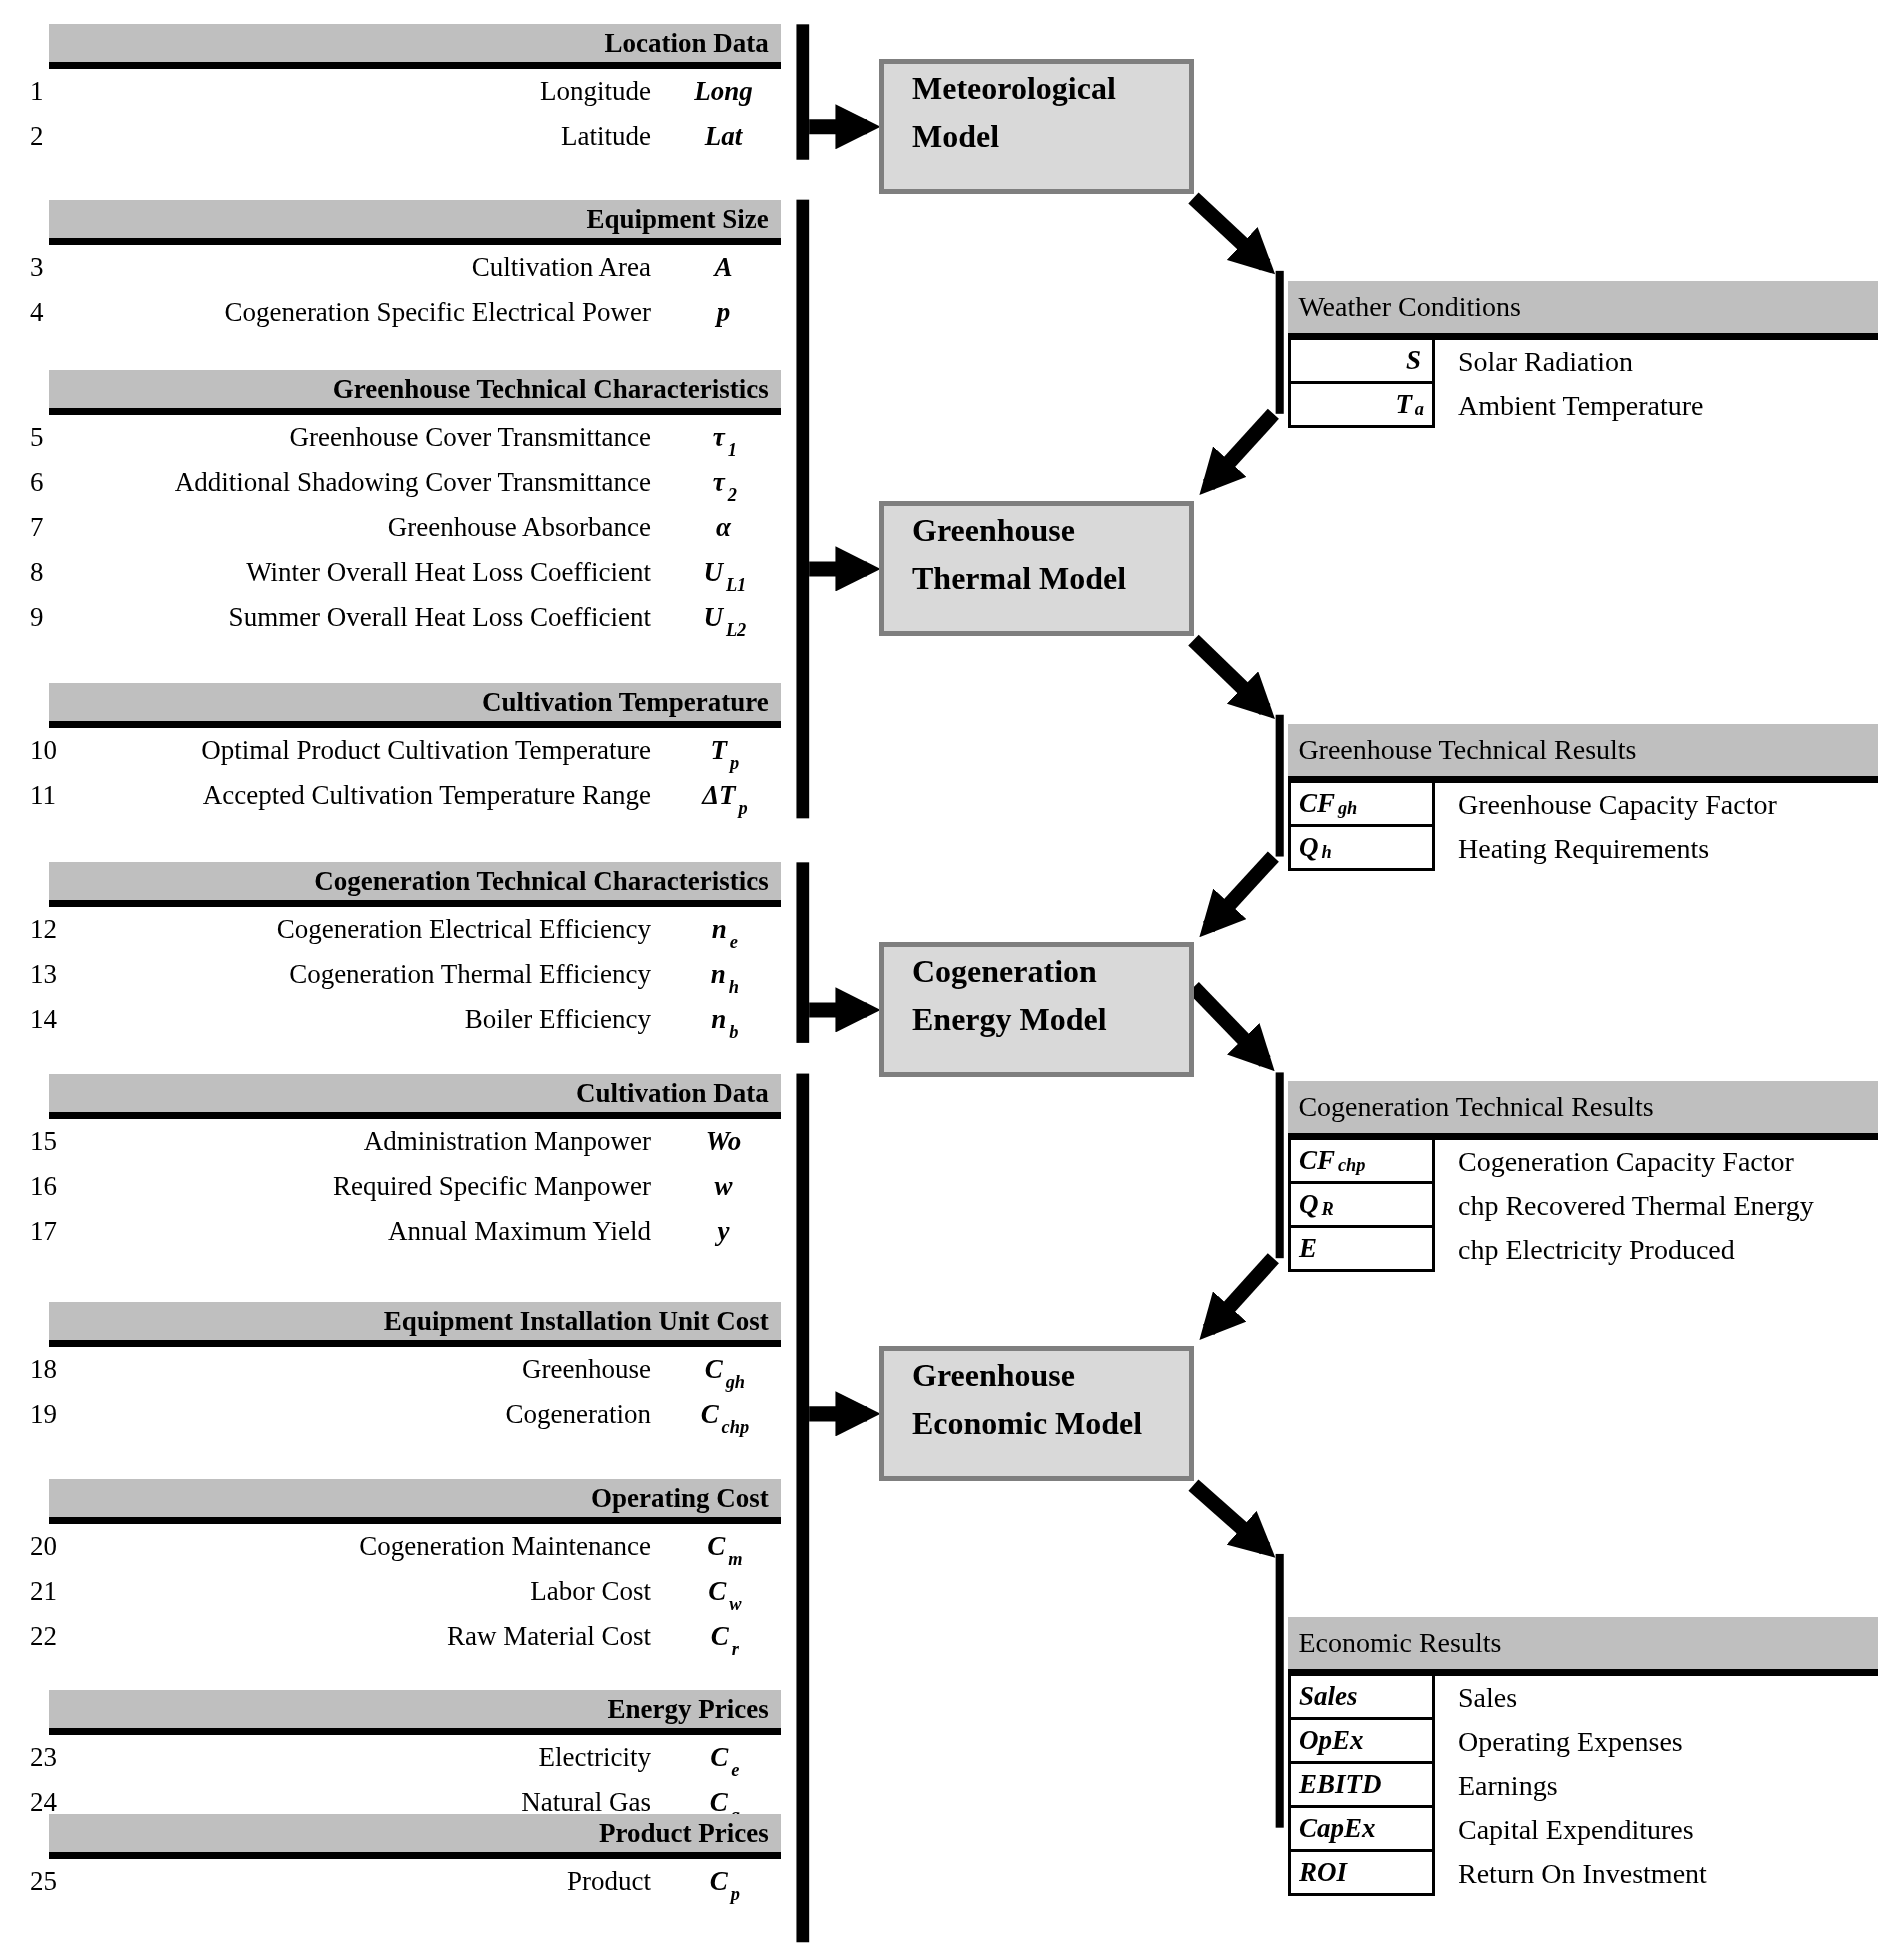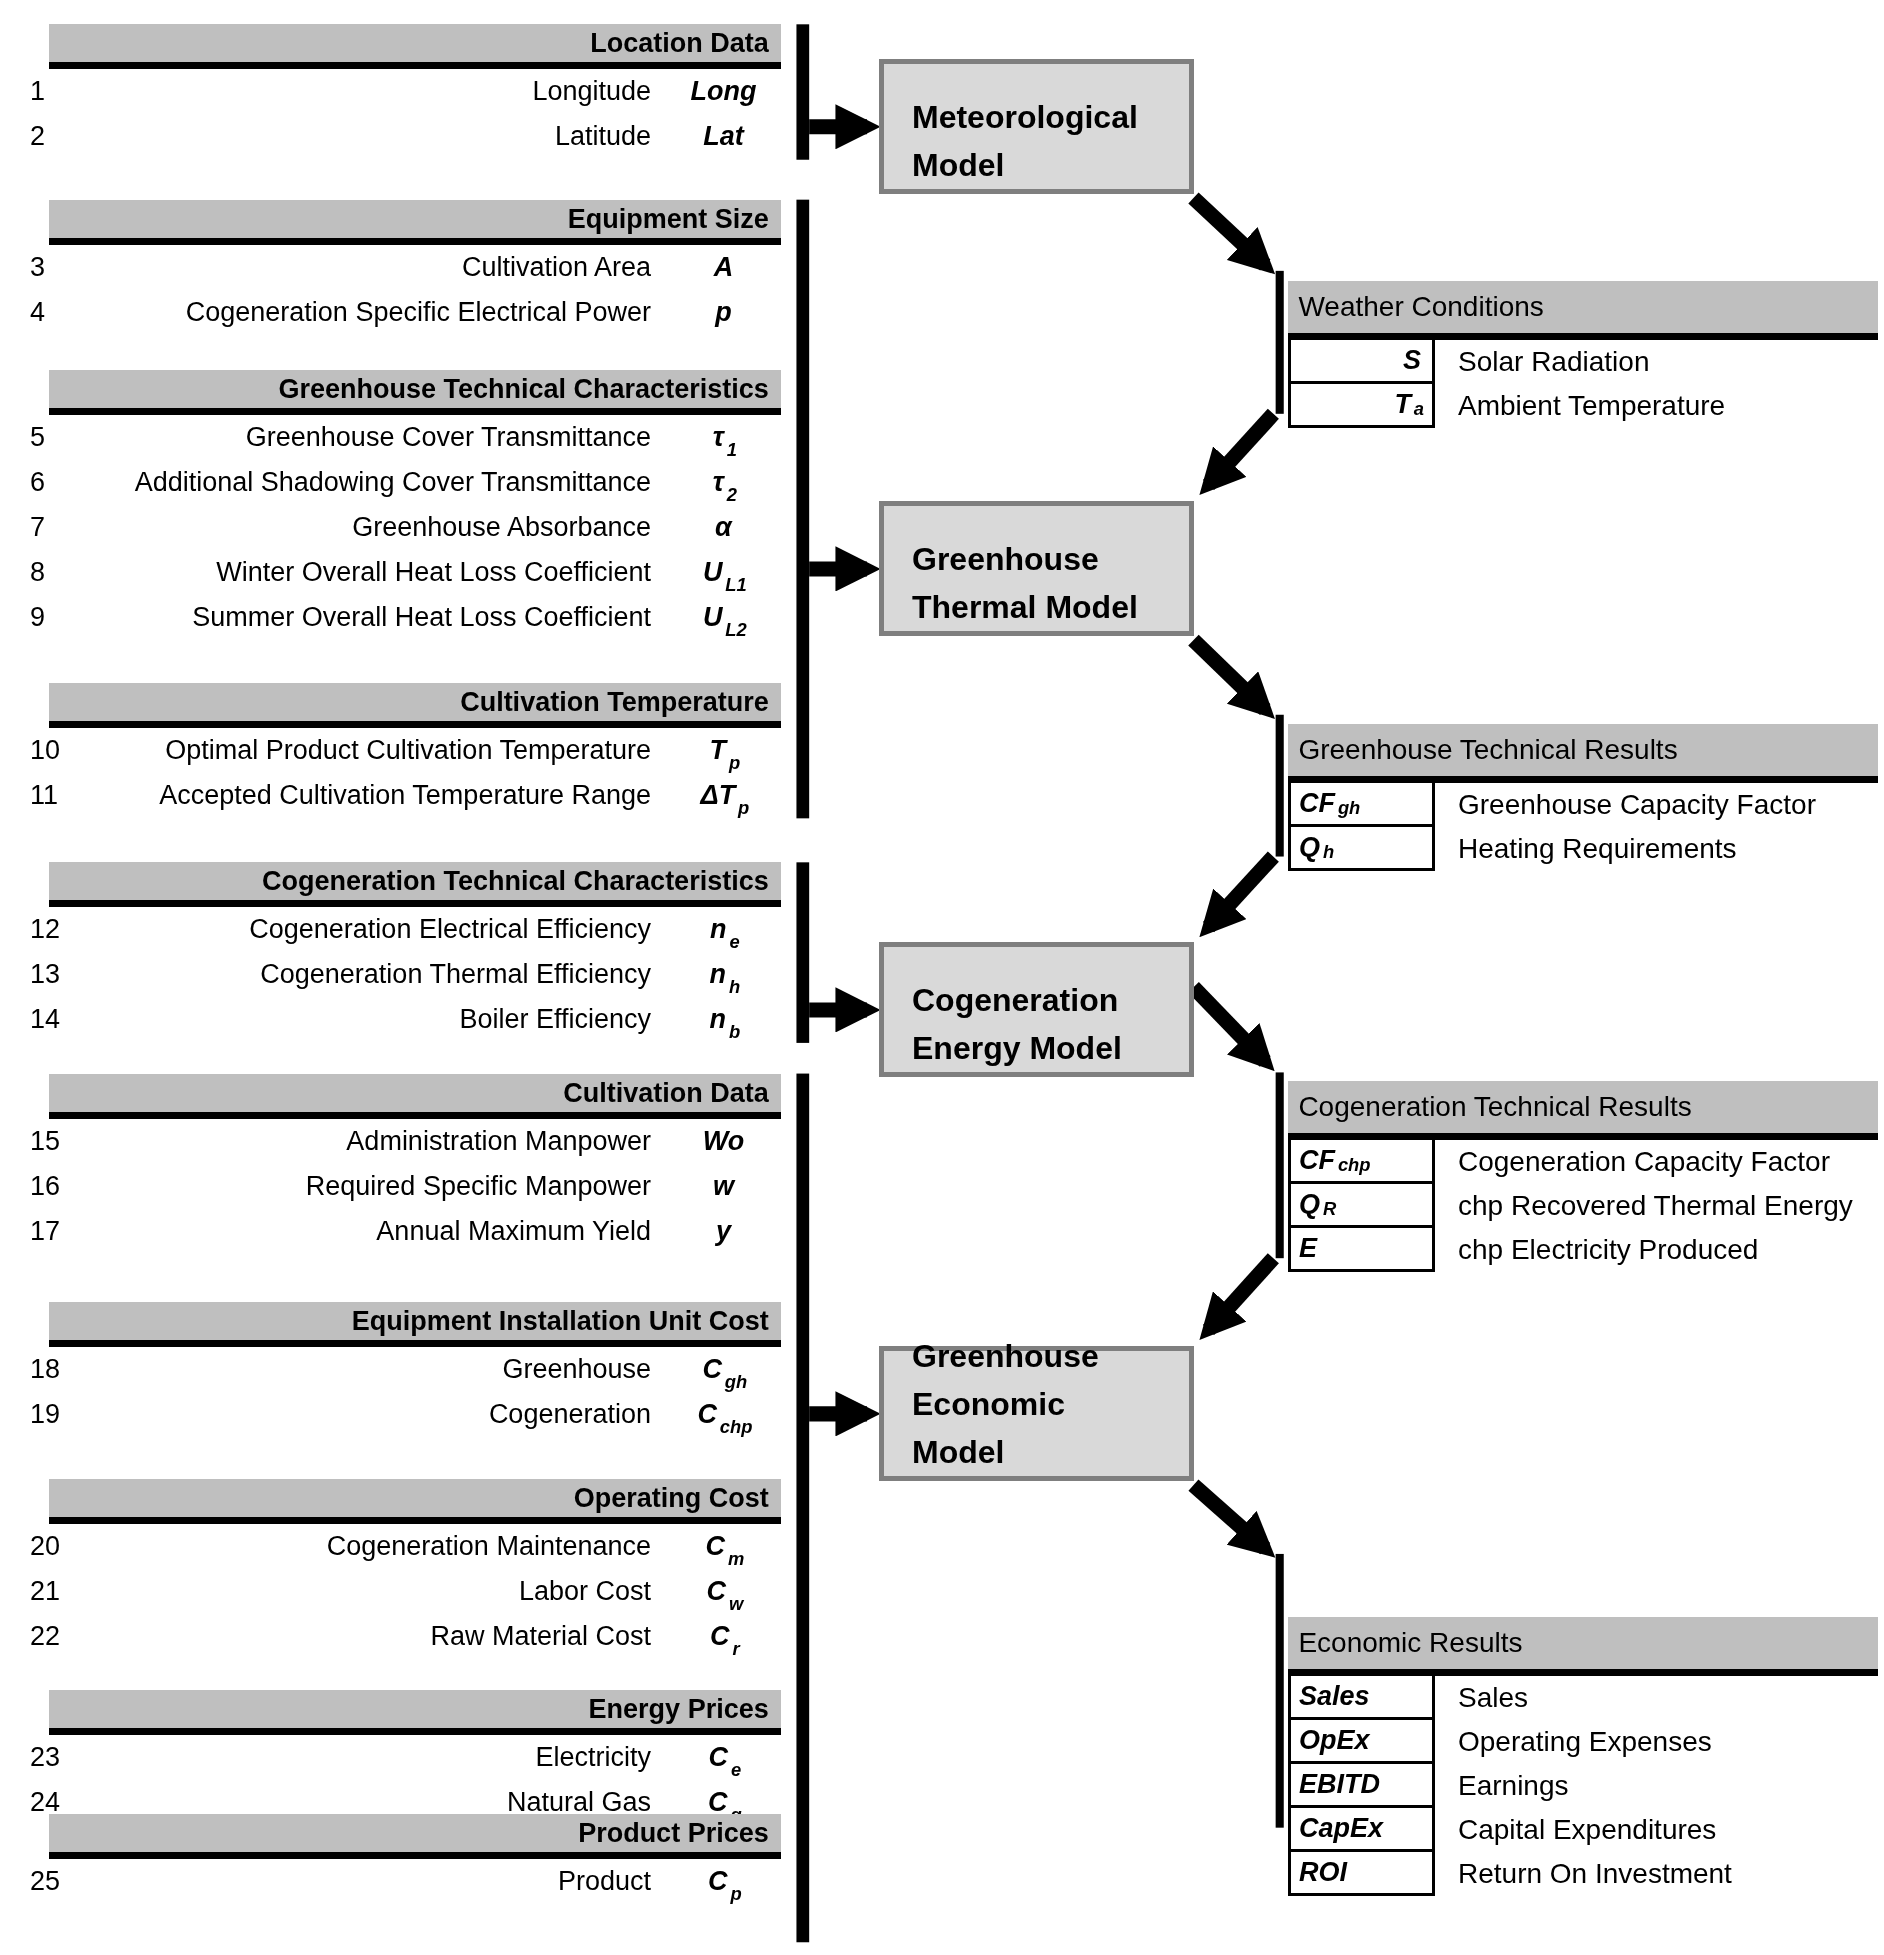--- a/index.html
+++ b/index.html
@@ -4,21 +4,21 @@
 <style>
   :root{
     --c-header:#bfbfbf;
     --c-box-fill:#d9d9d9;
     --c-box-border:#7f7f7f;
     --c-black:#000000;
   }
   html,body{margin:0;padding:0;background:#ffffff;}
   .page{
     position:relative;width:1884px;height:1955px;background:#ffffff;
-    font-family:Liberation Sans, sans-serif;color:#000;overflow:hidden;
+    font-family:Liberation Serif, serif;color:#000;overflow:hidden;
   }
   svg.overlay{position:absolute;left:0;top:0;pointer-events:none;}
 
   
   .in-section{position:absolute;left:17.4px;width:764px;}
   .in-header{
     margin-left:32px;height:38px;background:var(--c-header);
     display:flex;align-items:center;justify-content:flex-end;
     padding-right:12.7px;box-sizing:border-box;
     font-weight:bold;font-size:27px;
@@ -30,21 +30,21 @@
   .in-row .sym{width:113px;text-align:center;font-weight:bold;font-style:italic;white-space:nowrap;}
   .sym sub, .res-sym sub{
     font-size:0.68em;font-weight:bold;font-style:italic;
     position:relative;top:0.22em;margin-left:2.9px;line-height:0;
   }
 
   
   .model-box{
     position:absolute;left:879px;width:315px;height:135px;box-sizing:border-box;
     background:var(--c-box-fill);border:5.8px solid var(--c-box-border);
-    display:flex;align-items:flex-end;
+    display:flex;align-items:flex-start;
     padding-left:28px;padding-right:27px;
     font-size:32px;font-weight:bold;line-height:1.5;
   }
 
   
   .res-section{position:absolute;left:1288px;width:590px;}
   .res-header{
     height:52px;background:var(--c-header);display:flex;align-items:center;
     padding-left:10.4px;box-sizing:border-box;font-size:28px;
   }

